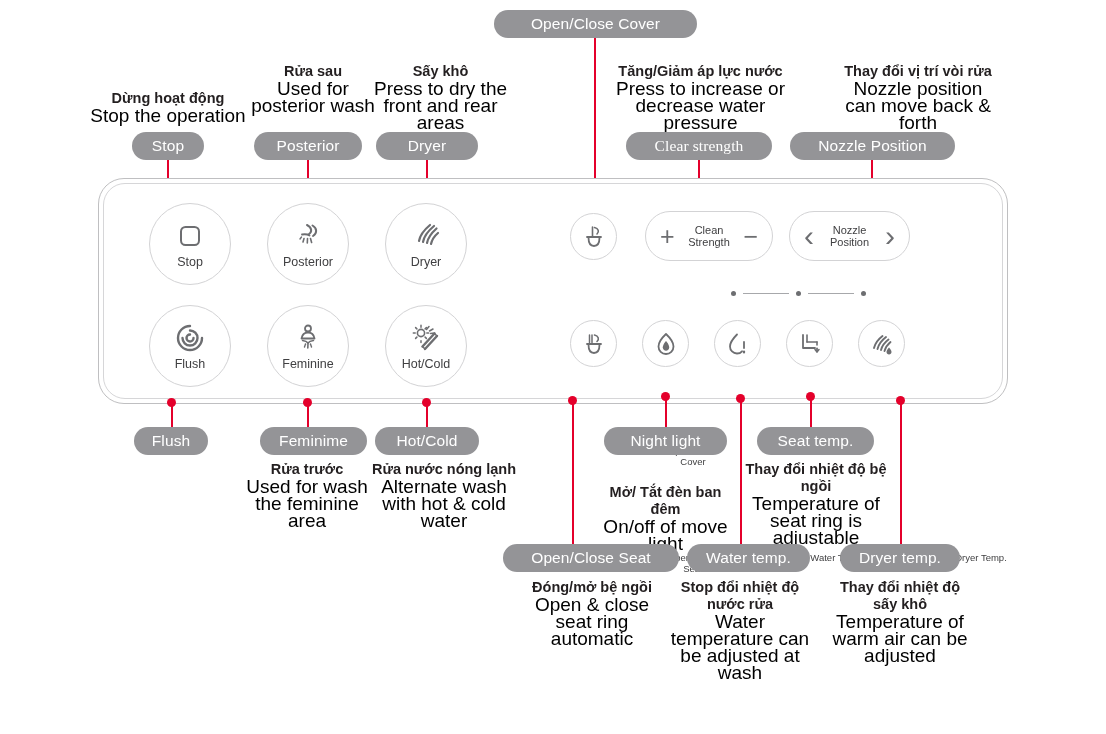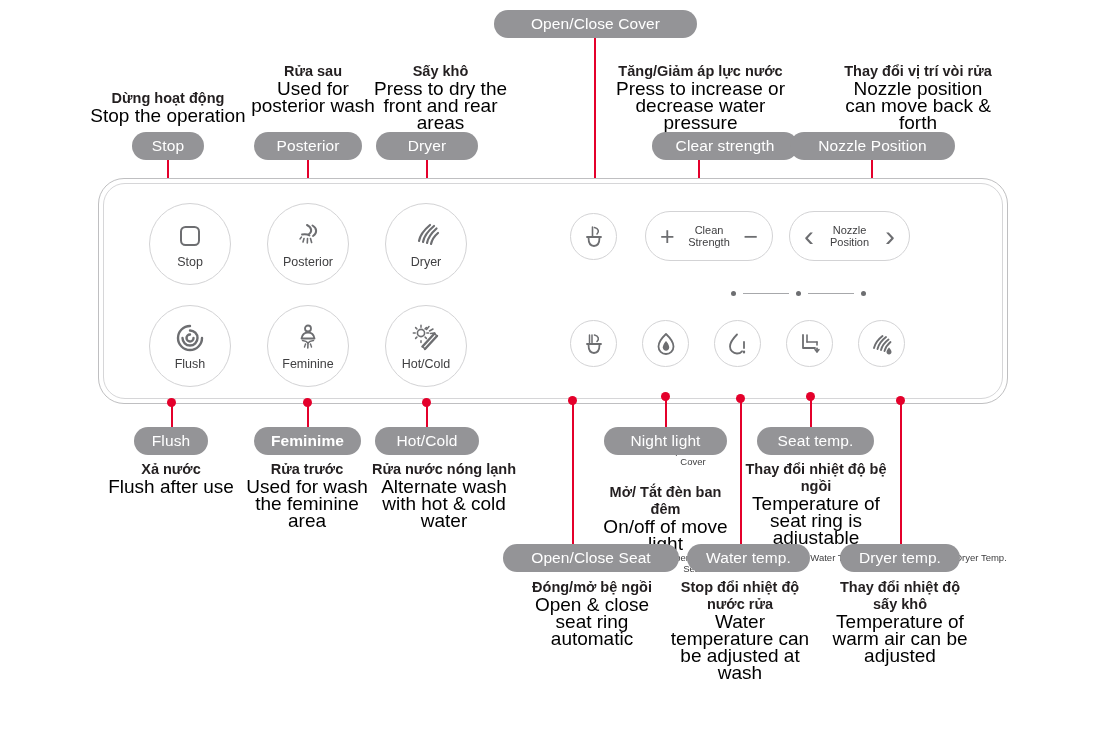--- a/index.html
+++ b/index.html
@@ -174,21 +174,21 @@
     <div class="en">Press to dry the front and rear areas</div>
   </div>
   <div class="pill" style="left:376px; top:132px; width:102px;">Dryer</div>
   <div class="lead" style="left:426px; top:160px; height:28px;"></div>
   <div class="dot" style="left:422px; top:183px;"></div>
 
   <div class="callout" style="left:613px; top:63px; width:175px;">
     <div class="vi">Tăng/Giảm áp lực nước</div>
     <div class="en">Press to increase or decrease water pressure</div>
   </div>
-  <div class="pill" style="left:652px; top:132px; width:146px;">Clear strength</div>
+  <div class="pill" style="left:626px; top:132px; width:146px;font-family:Liberation Serif, serif;">Clear strength</div>
   <div class="lead" style="left:698px; top:160px; height:28px;"></div>
   <div class="dot" style="left:694px; top:183px;"></div>
 
   <div class="callout" style="left:837px; top:63px; width:162px;">
     <div class="vi">Thay đổi vị trí vòi rửa</div>
     <div class="en">Nozzle position can move back &amp; forth</div>
   </div>
   <div class="pill" style="left:790px; top:132px; width:165px;">Nozzle Position</div>
   <div class="lead" style="left:871px; top:160px; height:28px;"></div>
   <div class="dot" style="left:867px; top:183px;"></div>
@@ -368,28 +368,24 @@
     <div class="btn-sm-label" style="left:623px; top:373px;">Night Light</div>
     <div class="btn-sm-label" style="left:695px; top:373px;">Water Temp.</div>
     <div class="btn-sm-label" style="left:767px; top:373px;">Seat Temp.</div>
     <div class="btn-sm-label" style="left:839px; top:373px;">Dryer Temp.</div>
 
   </div>
 
   <div class="dot" style="left:167px; top:398px;"></div>
   <div class="lead" style="left:171px; top:402px; height:25px;"></div>
   <div class="pill" style="left:134px; top:427px; width:74px;">Flush</div>
-  <div class="callout" style="left:96px; top:461px; width:150px;">
-    <div class="vi">Xả nước</div>
-    <div class="en">Flush after use</div>
-  </div>
 
   <div class="dot" style="left:303px; top:398px;"></div>
   <div class="lead" style="left:307px; top:402px; height:25px;"></div>
-  <div class="pill" style="left:254px; top:427px; width:107px;font-weight:bold;">Feminime</div>
+  <div class="pill" style="left:260px; top:427px; width:107px;">Feminime</div>
   <div class="callout" style="left:243px; top:461px; width:128px;">
     <div class="vi">Rửa trước</div>
     <div class="en">Used for wash the feminine area</div>
   </div>
 
   <div class="dot" style="left:422px; top:398px;"></div>
   <div class="lead" style="left:426px; top:402px; height:25px;"></div>
   <div class="pill" style="left:375px; top:427px; width:104px;">Hot/Cold</div>
   <div class="callout" style="left:368px; top:461px; width:152px;">
     <div class="vi">Rửa nước nóng lạnh</div>

